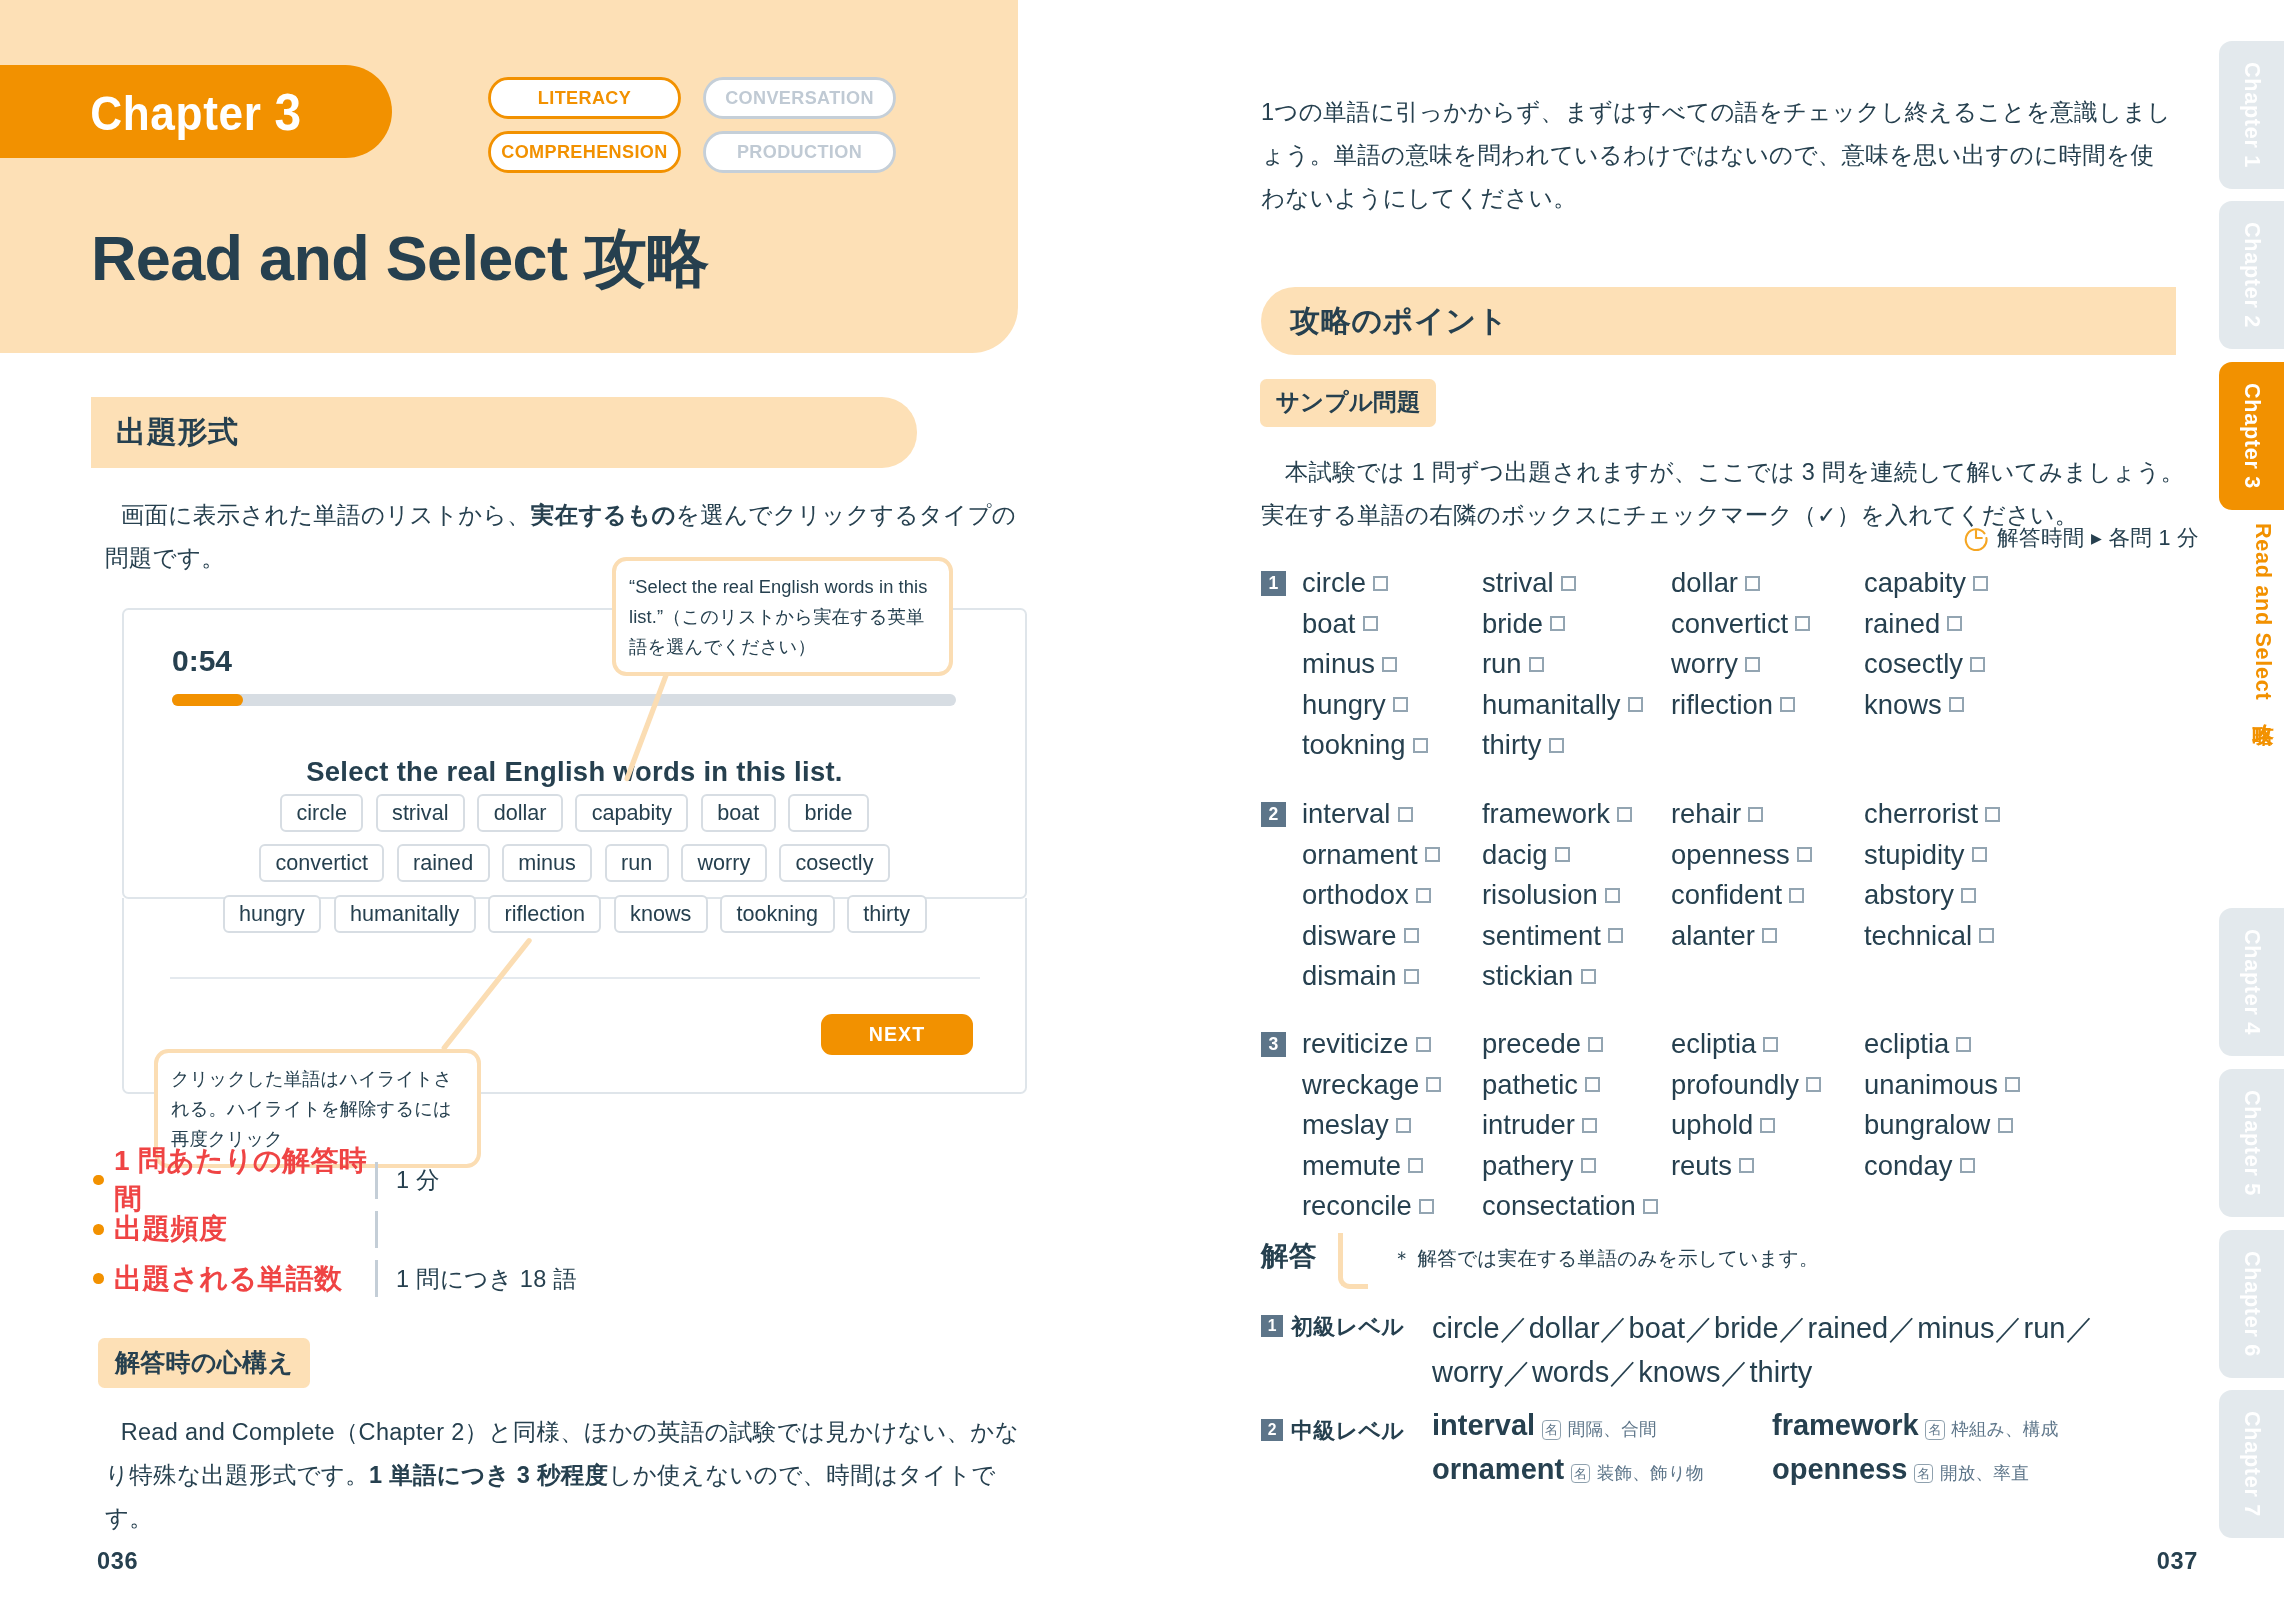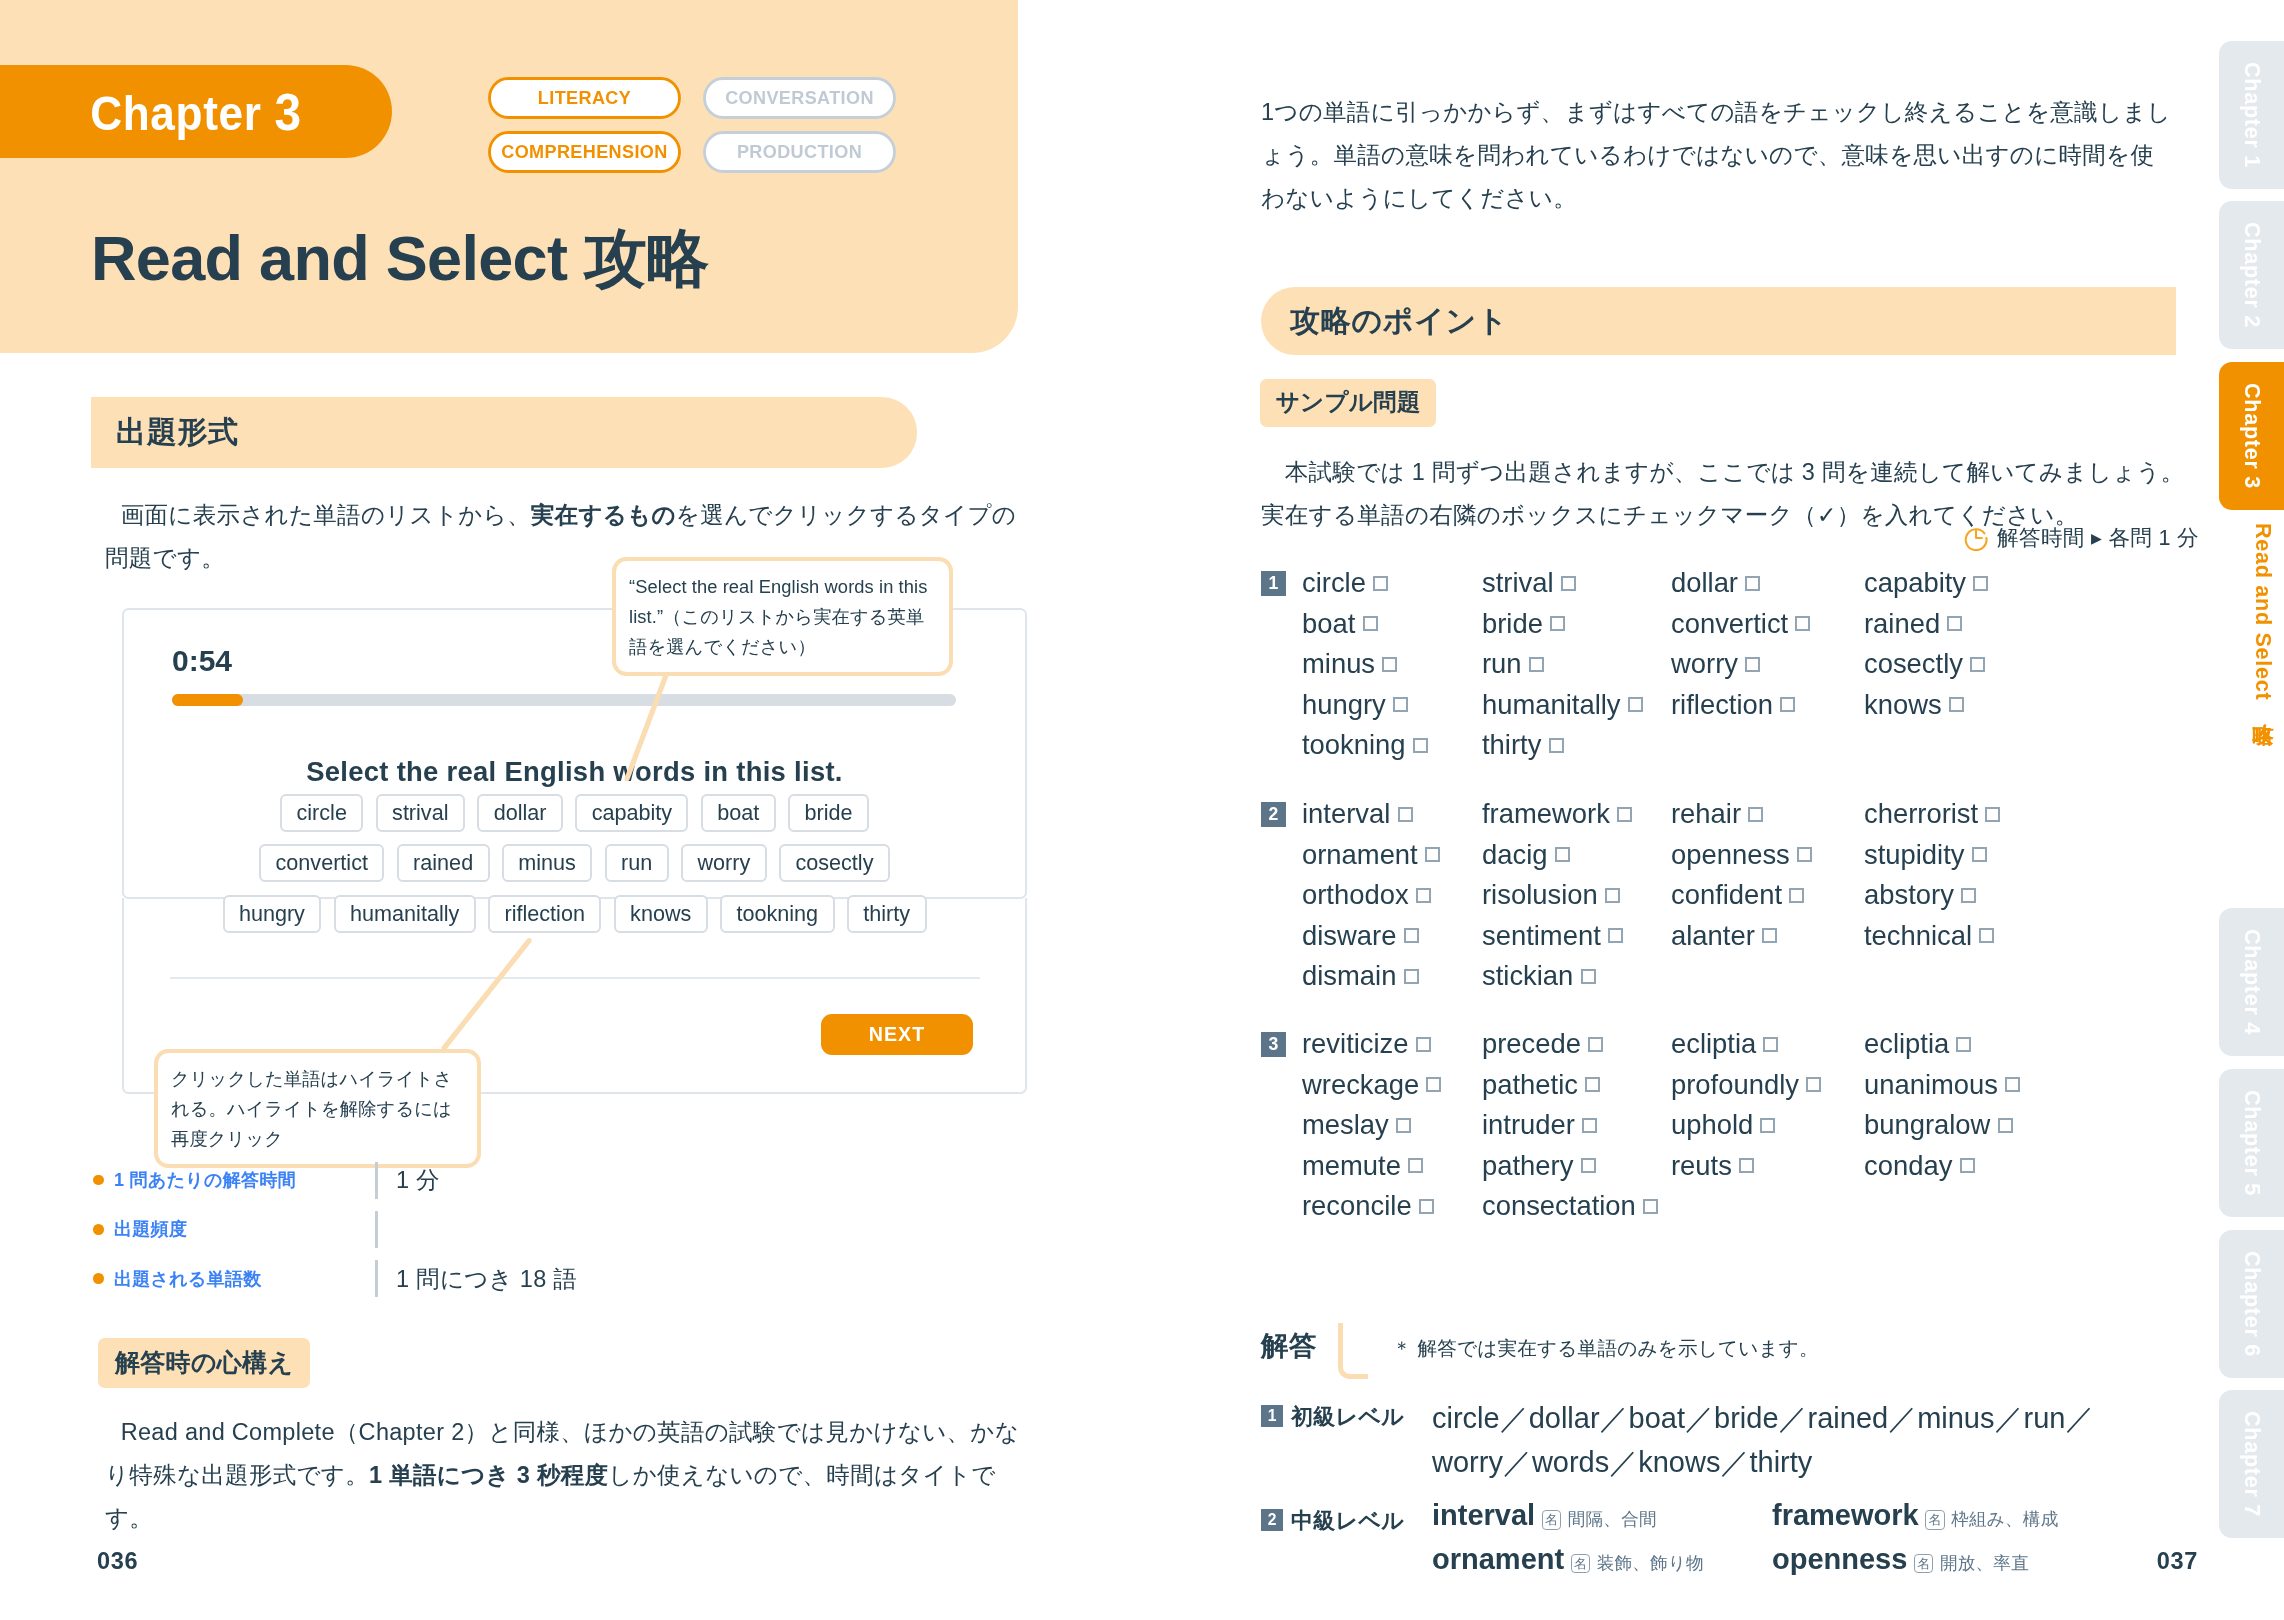--- a/index.html
+++ b/index.html
@@ -183,21 +183,21 @@
     letter-spacing: 0.1px;
   }
   .callout-a { left: 612px; top: 557px; width: 341px; }
   .callout-b { left: 154px; top: 1049px; width: 327px; }
   .leader { position: absolute; pointer-events: none; }
 
   
   .bullets { position: absolute; left: 93px; top: 1156px; }
   .bullet-row { display: flex; align-items: center; height: 48px; margin-bottom: 1.3px; }
   .bdot { width: 10.5px; height: 10.5px; border-radius: 50%; background: #f29100; margin-right: 10.5px; flex: 0 0 auto; }
-  .blabel { font-size: 18px; font-weight: 700; color: #3b82f6; width: 261px; letter-spacing: 0.3px; }
+  .blabel { font-size: 28px; font-weight: 700; color: #ef4444; width: 261px; letter-spacing: 0.3px; }
   .bsep { width: 2.6px; height: 37px; background: #c4ced7; margin-right: 18.3px; }
   .bval { font-size: 23.5px; color: #26404f; letter-spacing: 0.3px; }
 
   .tag-head {
     position: absolute; left: 98px; top: 1338px;
     background: #fde0b6;
     border-radius: 6.5px;
     padding: 7.8px 17px 9.1px 17px;
     font-size: 25px; font-weight: 700; color: #26404f;
     letter-spacing: 0.3px;
@@ -259,21 +259,21 @@
     display: flex; align-items: center; gap: 7.2px;
   }
   .cbx {
     display: inline-block;
     width: 15px; height: 15px;
     border: 2px solid #93a5b2;
     background: #fff;
     flex: 0 0 auto;
   }
 
-  .ans-block { position: absolute; left: 39px; top: 1328px; width: 967px; }
+  .ans-block { position: absolute; left: 39px; top: 1238px; width: 967px; }
   .ans-head { position: relative; height: 56px; }
   .ans-title {
     position: absolute; left: 0; top: 0;
     font-size: 27.4px; font-weight: 700; letter-spacing: 0.7px;
   }
   .ans-hook {
     position: absolute; left: 77px; top: -5.2px;
     width: 30px; height: 56px;
     border-left: 5.2px solid #fbddb3;
     border-bottom: 5.2px solid #fbddb3;

